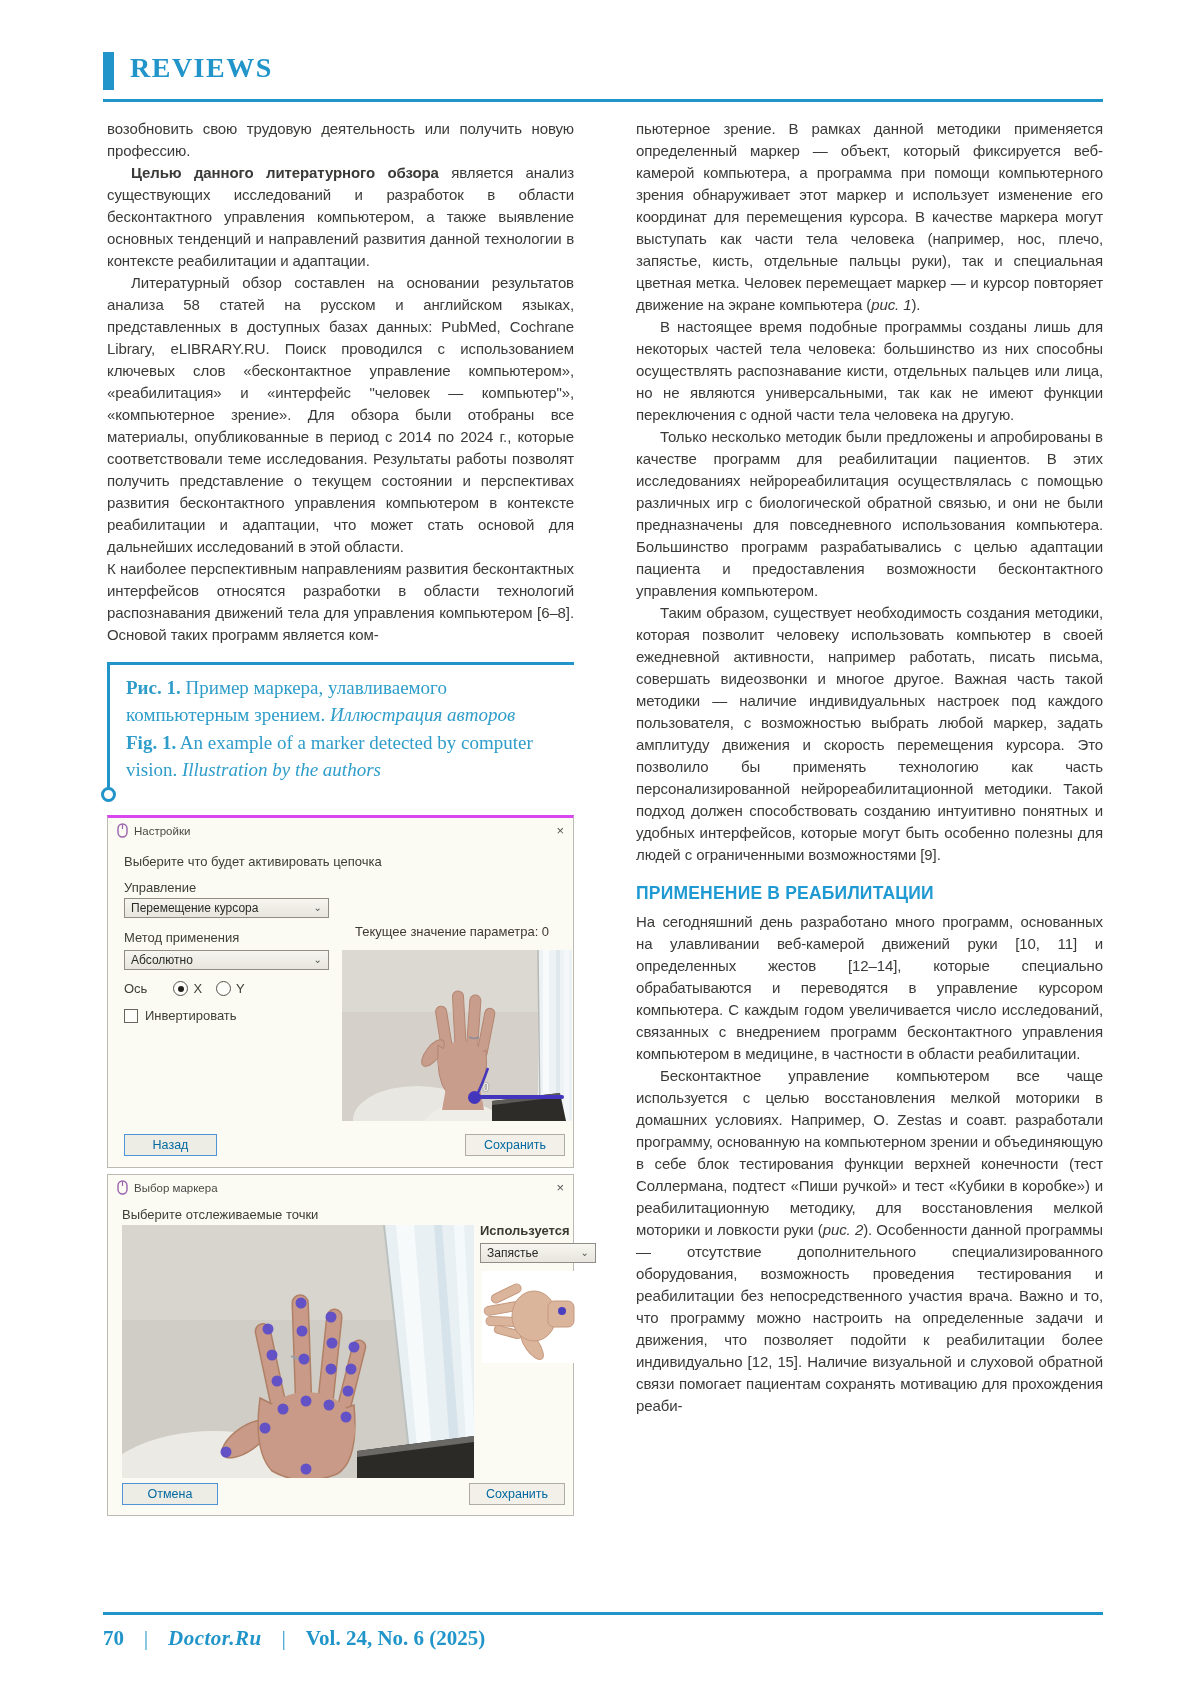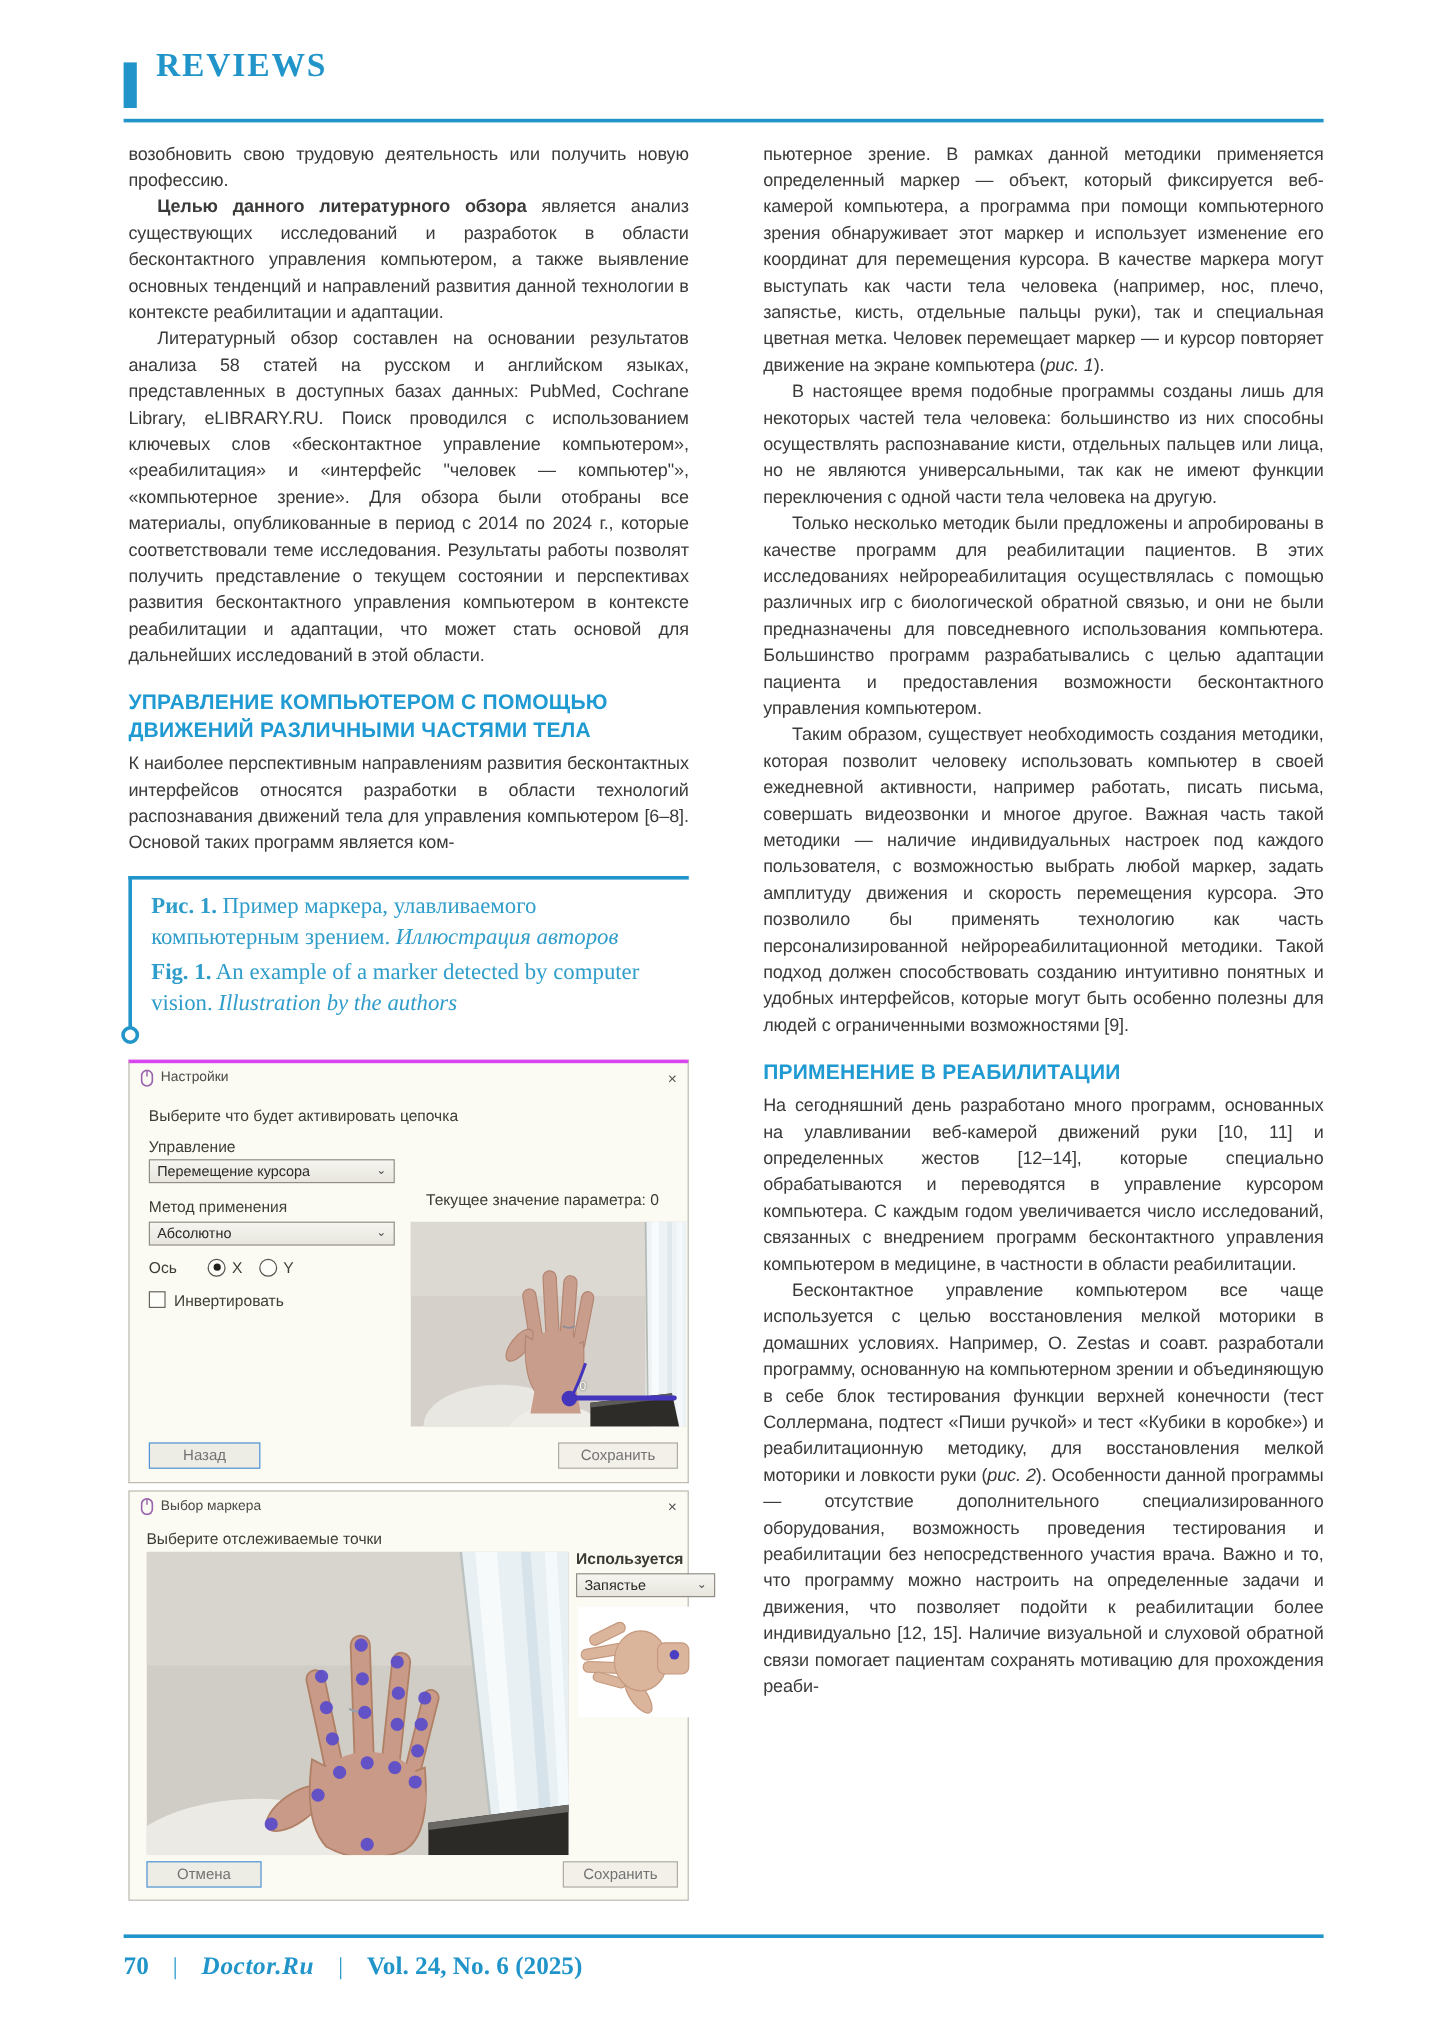--- a/index.html
+++ b/index.html
@@ -1,20 +1,20 @@
 <!DOCTYPE html>
 <html><head>
 <meta charset="utf-8">
 <style>
   html,body{margin:0;padding:0;background:#e8e8e8;}
   .page{position:relative;width:1200px;height:1697px;background:#ffffff;overflow:hidden;
         font-family:"Liberation Sans",sans-serif;color:#3a3a38;}
   
   .head-tab{position:absolute;left:103px;top:52px;width:11px;height:38px;background:#2195c9;}
-  .head-title{position:absolute;left:130px;top:39px;font-family:"Liberation Serif",serif;
+  .head-title{position:absolute;left:130px;top:52px;font-family:"Liberation Serif",serif;
         font-weight:bold;font-size:28px;letter-spacing:1.5px;color:#2195c9;}
   .head-rule{position:absolute;left:103px;top:99px;width:1000px;height:3px;background:#2195c9;}
   
   .columns{position:absolute;left:107px;top:118px;width:997px;display:flex;gap:62px;}
   .col{width:467px;}
   .col p.body{margin:0;text-align:justify;font-size:15px;line-height:22px;letter-spacing:-0.1px;
         text-indent:24px;}
   .col p.body.nofirst{text-indent:0;}
   .col .fig-ref{font-style:italic;}
   h2.section{margin:16px 0 6px 0;font-size:17.5px;line-height:1.3;font-weight:bold;
@@ -48,21 +48,21 @@
   .radio.checked::after{content:"";width:6px;height:6px;border-radius:50%;background:#22201c;}
   .rlabel{margin:0 14px 0 5px;}
   .checkbox{width:12px;height:12px;border:1px solid #66645c;background:#fdfdfa;display:inline-block;
         margin-right:7px;}
   .curval{position:absolute;font-size:13px;color:#3c3a32;}
   .photo{position:absolute;overflow:hidden;}
   .sline{position:absolute;left:136px;bottom:22px;width:86px;height:4px;background:#4435bd;border-radius:2px;}
   .sdot{position:absolute;left:126px;bottom:17px;width:13px;height:13px;background:#4435bd;border-radius:50%;}
   .szero{position:absolute;left:141px;bottom:28px;color:#fff;font-size:10px;text-shadow:0 0 2px #444;}
   .btn{position:absolute;display:flex;align-items:center;justify-content:center;font-size:12.5px;
-        color:#737373;box-sizing:border-box;cursor:default;}
+        color:#0369a1;box-sizing:border-box;cursor:default;}
   .btn.bluebrd{border:1px solid #4f94d6;background:#edece5;}
   .btn.graybrd{border:1px solid #aeaca4;background:#f2f0e9;}
   .panel-label{position:absolute;font-size:13px;font-weight:bold;color:#3a3932;}
   .ref-hand{position:absolute;background:#fff;}
   
   .foot-rule{position:absolute;left:103px;top:1612px;width:1000px;height:3px;background:#2195c9;}
   .foot-row{position:absolute;left:103px;top:1626px;display:flex;align-items:baseline;gap:20px;
         color:#2195c9;font-family:"Liberation Serif",serif;font-size:21px;font-weight:bold;}
   .foot-sep{font-weight:normal;font-size:20px;}
   .foot-logo{font-style:italic;letter-spacing:0.5px;}
@@ -75,21 +75,20 @@
   <div class="head-tab"></div>
   <div class="head-title">REVIEWS</div>
   <div class="head-rule"></div>
 
   <div class="columns">
 
     <div class="col">
       <p class="body nofirst">возобновить свою трудовую деятельность или получить новую профессию.</p>
       <p class="body"><b>Целью данного литературного обзора</b><span> является анализ существующих исследований и разработок в области бесконтактного управления компьютером, а также выявление основных тенденций и направлений развития данной технологии в контексте реабилитации и адаптации.</span></p>
       <p class="body">Литературный обзор составлен на основании результатов анализа 58 статей на русском и английском языках, представленных в доступных базах данных: PubMed, Cochrane Library, eLIBRARY.RU. Поиск проводился с использованием ключевых слов «бесконтактное управление компьютером», «реабилитация» и «интерфейс "человек — компьютер"», «компьютерное зрение». Для обзора были отобраны все материалы, опубликованные в период с 2014 по 2024 г., которые соответствовали теме исследования. Результаты работы позволят получить представление о текущем состоянии и перспективах развития бесконтактного управления компьютером в контексте реабилитации и адаптации, что может стать основой для дальнейших исследований в этой области.</p>
-      <h2 class="section">УПРАВЛЕНИЕ КОМПЬЮТЕРОМ С ПОМОЩЬЮ ДВИЖЕНИЙ РАЗЛИЧНЫМИ ЧАСТЯМИ ТЕЛА</h2>
       <p class="body nofirst">К наиболее перспективным направлениям развития бесконтактных интерфейсов относятся разработки в области технологий распознавания движений тела для управления компьютером [6–8]. Основой таких программ является ком-</p>
 
       <div class="figcap">
         <div class="figring"></div>
         <p><b>Рис. 1.</b><span> Пример маркера, улавливаемого компьютерным зрением. </span><i>Иллюстрация авторов</i></p>
         <p><b>Fig. 1.</b><span> An example of a marker detected by computer vision. </span><i>Illustration by the authors</i></p>
       </div>
 
       <div class="win win1">
         <div class="titlebar">

